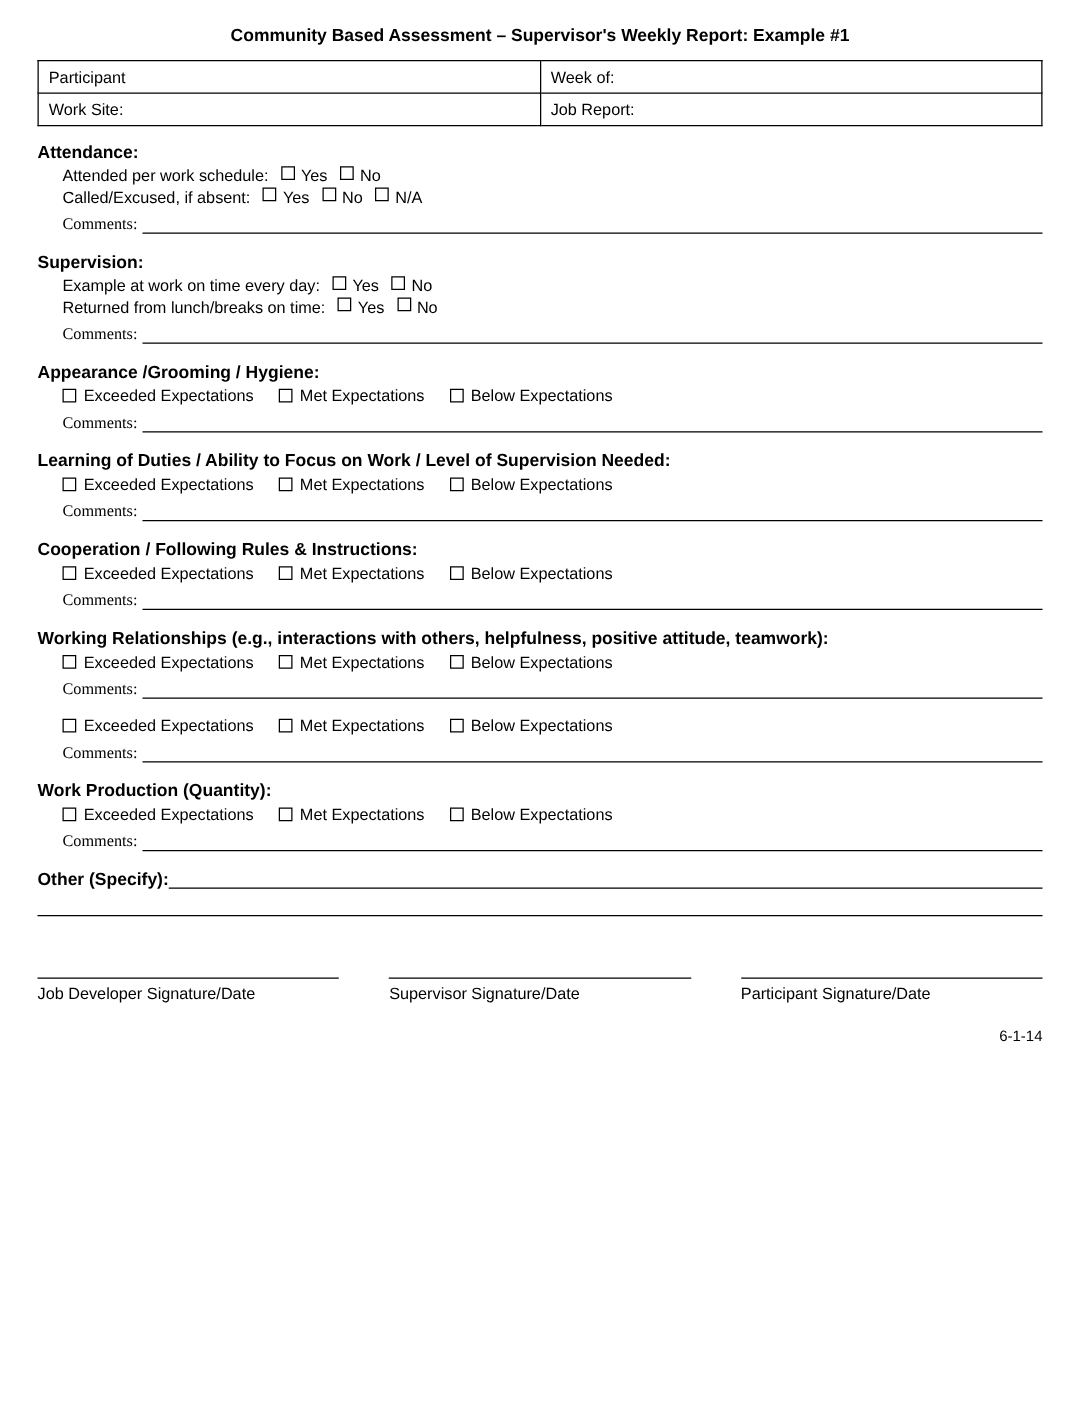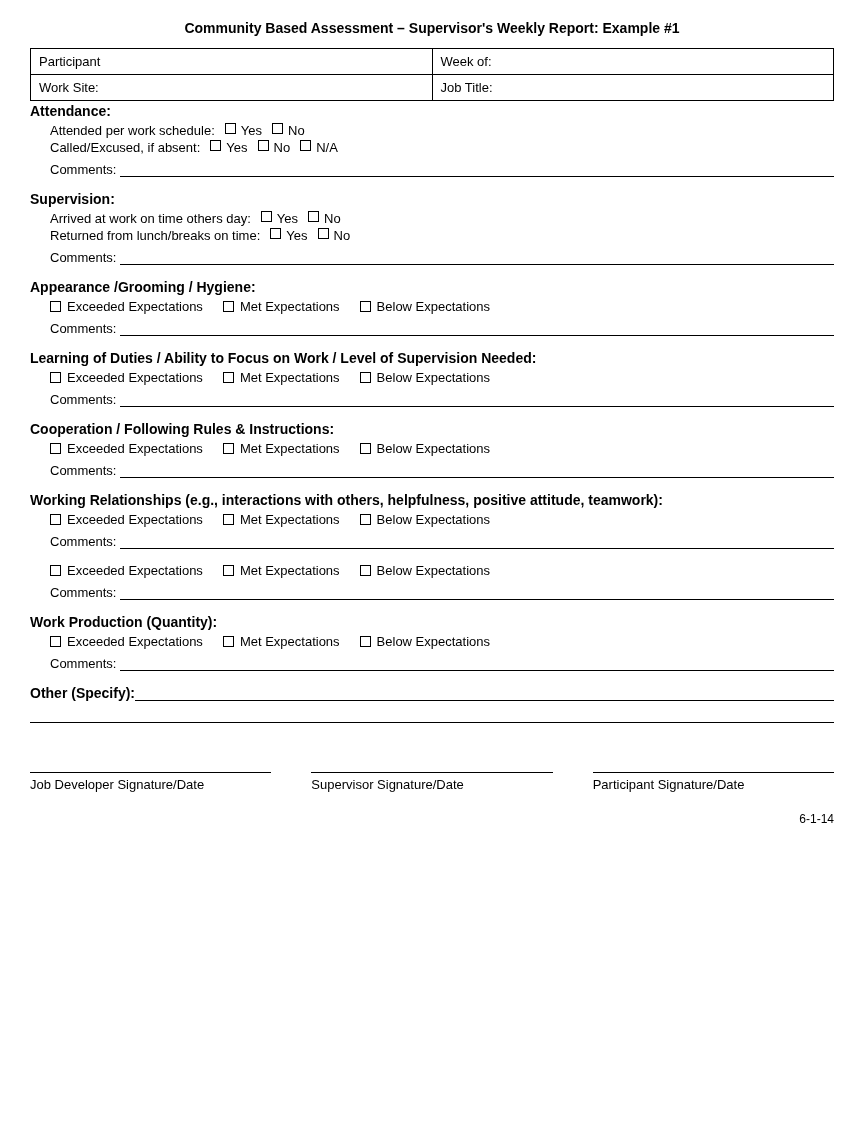--- a/index.html
+++ b/index.html
@@ -14,21 +14,21 @@
     }
     .page-title {
       text-align: center;
       font-weight: bold;
       font-size: 14px;
       margin-bottom: 12px;
     }
     .header-table {
       width: 100%;
       border-collapse: collapse;
-      margin-bottom: 2px;
+      margin-bottom: 12px;
     }
     .header-table td {
       border: 1px solid #000;
       padding: 5px 8px;
       font-size: 13px;
     }
     .header-table .left-col { width: 50%; }
     .header-table .right-col { width: 50%; }
 
     .section {
@@ -61,20 +61,21 @@
       margin-right: 2px;
     }
     .comments-row {
       margin-left: 20px;
       margin-top: 6px;
       margin-bottom: 4px;
       font-size: 13px;
       display: flex;
       align-items: flex-end;
       gap: 0;
+      font-family: Liberation Serif, serif;
     }
     .comments-label {
       white-space: nowrap;
       margin-right: 4px;
     }
     .comments-line {
       flex: 1;
       border-bottom: 1px solid #000;
       height: 16px;
     }
@@ -152,21 +153,21 @@
 <div class="page-title">Community Based Assessment – Supervisor's Weekly Report:  Example #1</div>
 
 <table class="header-table">
   <tbody>
       <tr>
     <td class="left-col">Participant</td>
     <td class="right-col">Week of:</td>
   </tr>
   <tr>
     <td class="left-col">Work Site:</td>
-    <td class="right-col">Job Title:</td>
+    <td class="right-col">Job Report:</td>
   </tr>
 </tbody>
   </table>
 
 <div class="section">
   <div class="section-title">Attendance:</div>
   <div class="section-row">
     <span>Attended per work schedule:</span>
     <span class="checkbox-group">
       <span class="checkbox-box"></span>
@@ -194,21 +195,21 @@
   </div>
   <div class="comments-row">
     <span class="comments-label">Comments:</span>
     <div class="comments-line"></div>
   </div>
 </div>
 
 <div class="section">
   <div class="section-title">Supervision:</div>
   <div class="section-row">
-    <span>Arrived at work on time others day:</span>
+    <span>Example at work on time every day:</span>
     <span class="checkbox-group">
       <span class="checkbox-box"></span>
       <span>Yes</span>
     </span>
     <span class="checkbox-group">
       <span class="checkbox-box"></span>
       <span>No</span>
     </span>
   </div>
   <div class="section-row">

